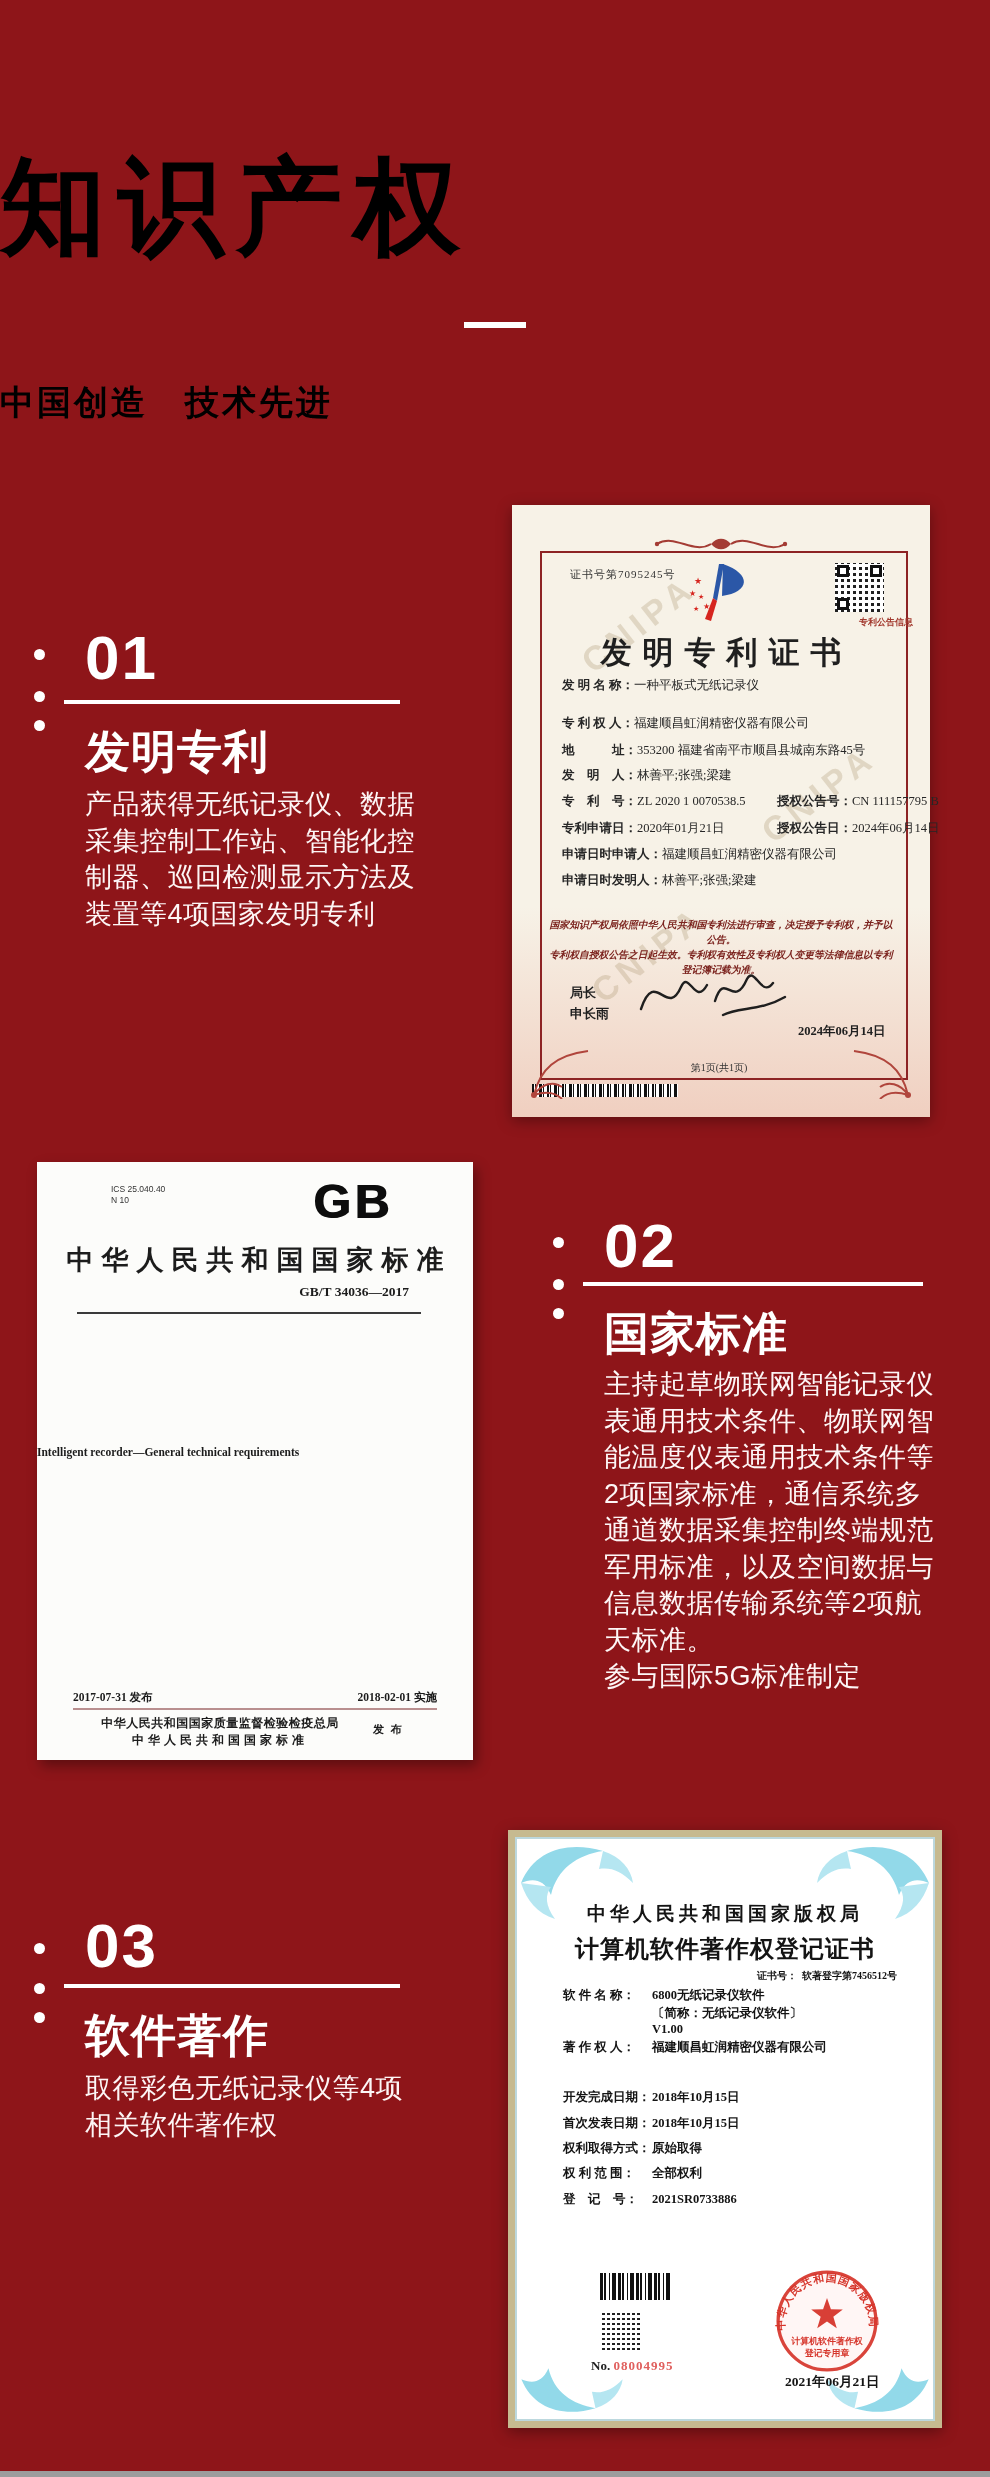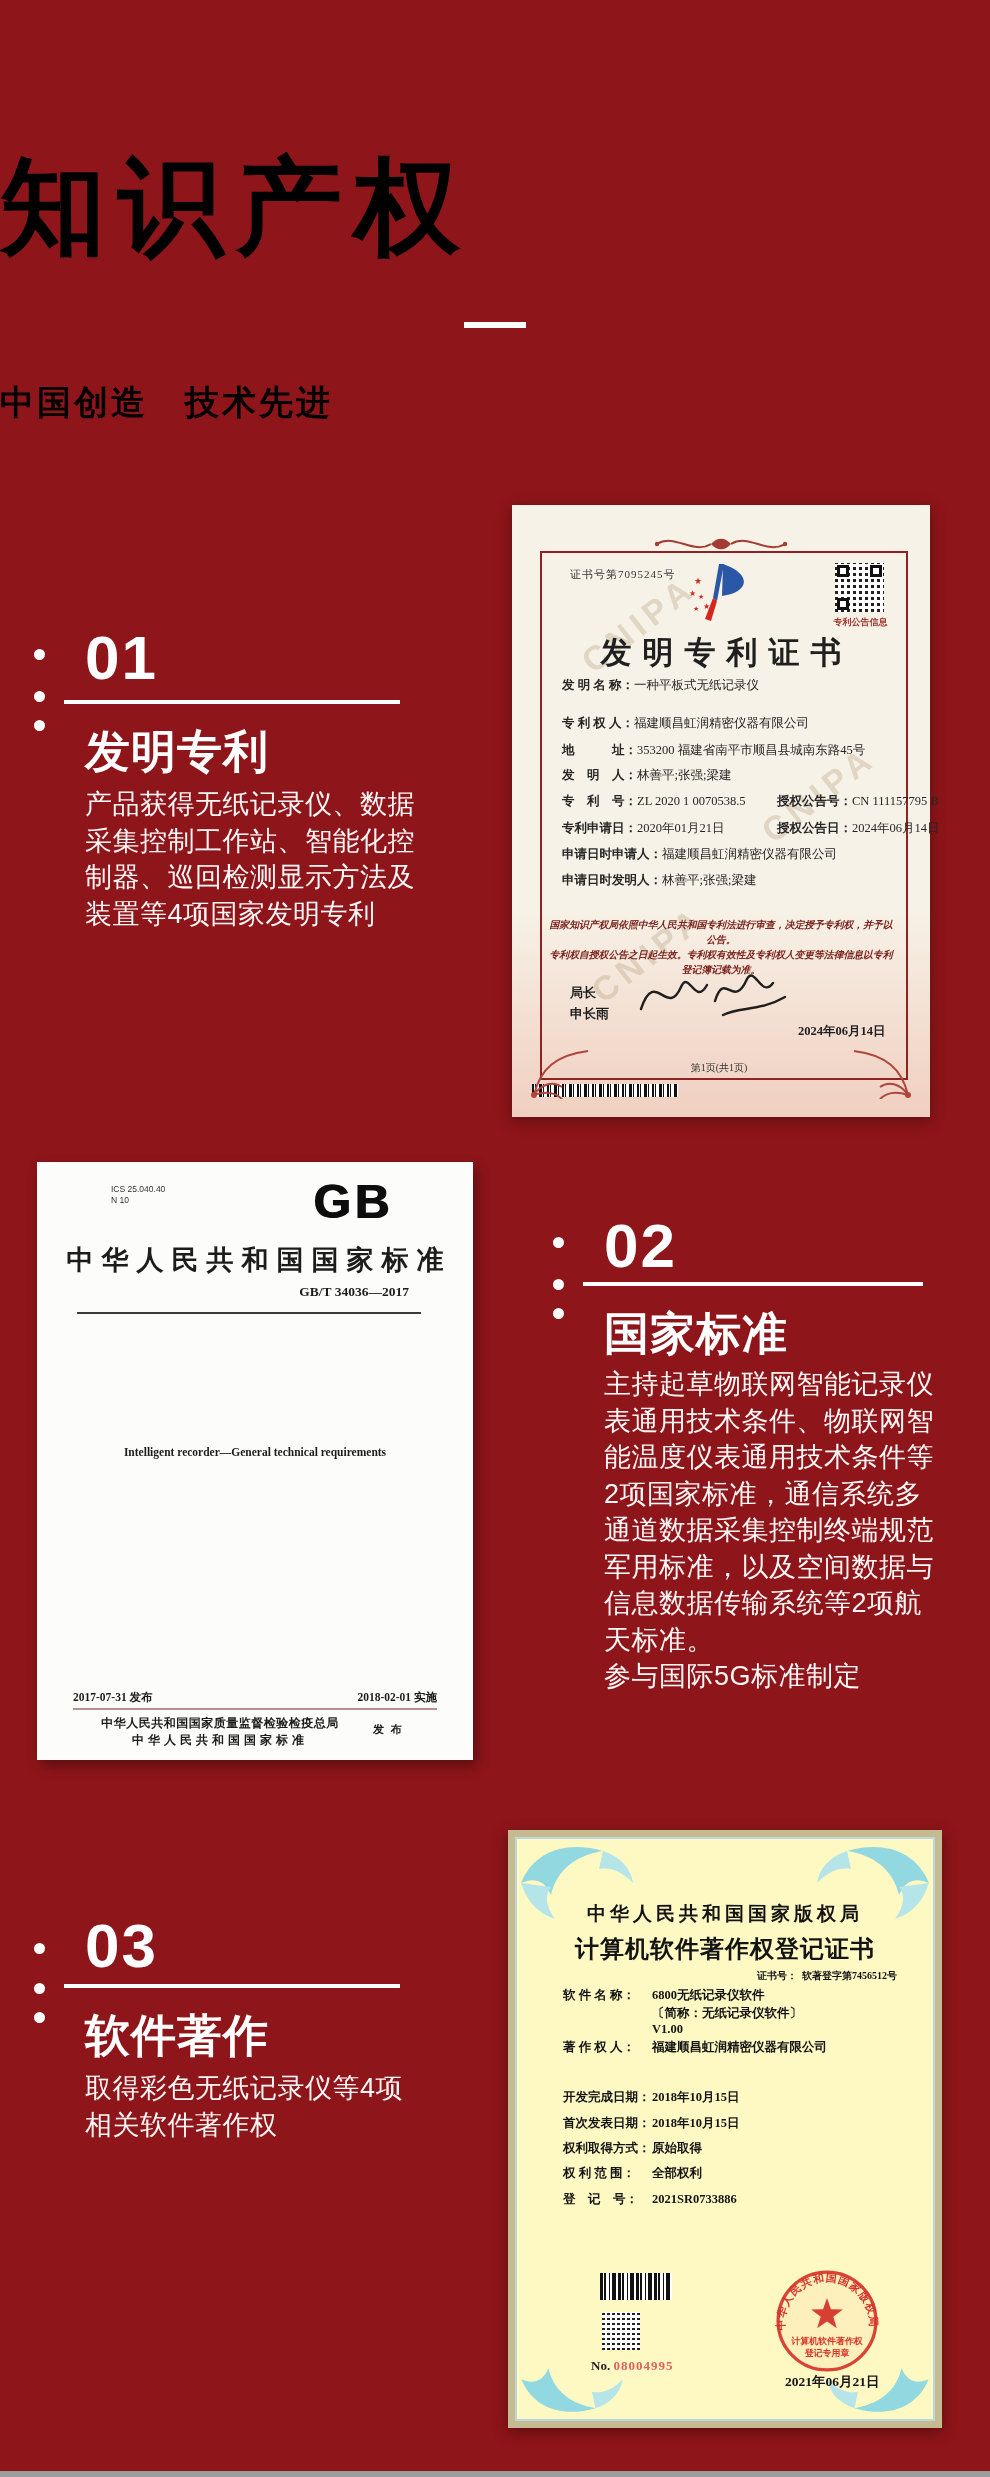--- a/index.html
+++ b/index.html
@@ -31,21 +31,21 @@
                border:2px solid #8d2324;}
   .cert1-ornament{position:absolute;left:50%;top:26px;transform:translateX(-50%);}
   .p-watermark{position:absolute;font-weight:bold;font-size:34px;letter-spacing:6px;
                color:rgba(165,145,105,.28);transform:rotate(-38deg);font-family:"Liberation Sans",sans-serif;}
   .p-certno{position:absolute;left:58px;top:62px;font-size:11px;color:#333;letter-spacing:1px;}
   .p-logo{position:absolute;left:50%;top:56px;transform:translateX(-50%);}
   .p-qr{position:absolute;left:323px;top:58px;width:49px;height:49px;background:
         repeating-linear-gradient(90deg,#111 0 3px,#fff 3px 6px),
         repeating-linear-gradient(0deg,#111 0 3px,#fff 3px 6px);background-blend-mode:screen;}
   .qr-eye{position:absolute;width:12px;height:12px;background:#fff;border:3px solid #111;box-sizing:border-box;}
-  .p-qr-caption{position:absolute;left:296px;top:111px;width:105px;text-align:center;
+  .p-qr-caption{position:absolute;left:296px;top:111px;width:105px;text-align:right;
                 font-size:9px;color:#a2382d;font-weight:bold;}
   .p-title{position:absolute;left:0;right:0;top:127px;text-align:center;font-size:31px;
            font-weight:bold;letter-spacing:11px;color:#1f1f1f;text-indent:11px;}
   .p-row{position:absolute;left:50px;right:24px;font-size:12.5px;color:#262626;white-space:nowrap;}
   .p-label{white-space:pre;font-weight:bold;display:inline-block;}
   .p-value{white-space:pre;}
   .p-pair2{position:absolute;left:215px;top:0;}
   .p-notice{position:absolute;left:34px;right:34px;top:412px;text-align:center;font-size:9.8px;
             line-height:15px;color:#7c241f;font-style:italic;font-weight:bold;}
   .p-signer-title{position:absolute;left:58px;top:479px;font-size:13px;font-weight:bold;color:#1f1f1f;}
@@ -65,32 +65,32 @@
   .g-ics{position:absolute;left:74px;top:22px;font-size:8.5px;line-height:11px;color:#333;
          font-family:"Liberation Sans",sans-serif;}
   .g-logo{position:absolute;left:276px;top:12px;font-size:48px;font-weight:bold;letter-spacing:4px;
           color:#0d0d0d;font-family:"Liberation Sans",sans-serif;text-shadow:1.5px 0 #0d0d0d;}
   .g-heading{position:absolute;left:0;right:0;top:80px;text-align:center;font-size:27px;
              font-weight:bold;letter-spacing:8px;text-indent:8px;}
   .g-stdno{position:absolute;right:64px;top:122px;font-size:13.5px;font-weight:bold;}
   .g-rule{position:absolute;left:40px;right:52px;top:150px;height:2px;background:#3a3a3a;}
   .g-title-cn{position:absolute;left:0;right:0;top:230px;text-align:center;font-size:24px;
               font-weight:bold;letter-spacing:2px;font-family:"Liberation Sans",sans-serif;}
-  .g-title-en{position:absolute;left:0;right:0;top:284px;text-align:center;font-size:11.5px;font-weight:bold;}
+  .g-title-en{position:absolute;left:0;right:0;top:284px;font-size:11.5px;font-weight:bold;}
   .g-issue{position:absolute;left:36px;top:528px;font-size:11.5px;font-weight:bold;}
   .g-impl{position:absolute;right:36px;top:528px;font-size:11.5px;font-weight:bold;}
   .g-date-rule{position:absolute;left:36px;right:36px;top:546px;height:1.5px;background:#b98f8f;}
   .g-issuer1{position:absolute;left:0;right:70px;top:553px;text-align:center;font-size:12px;
              font-weight:bold;letter-spacing:.5px;}
   .g-issuer2{position:absolute;left:0;right:70px;top:570px;text-align:center;font-size:12px;
              font-weight:bold;letter-spacing:4px;}
   .g-publish{position:absolute;left:336px;top:560px;font-size:11px;font-weight:bold;letter-spacing:2px;}
   
   .cert3{position:absolute;left:508px;top:1830px;width:434px;height:598px;box-sizing:border-box;
-         background:#fef9c3;border:7px solid #c6ba90;box-shadow:0 4px 14px rgba(0,0,0,.35),
+         background:#ffffff;border:7px solid #c6ba90;box-shadow:0 4px 14px rgba(0,0,0,.35),
          inset 0 0 0 2px #bcd8de;font-family:"Liberation Serif",serif;color:#141414;}
   .wave{position:absolute;opacity:.85;}
   .wave.tl{left:2px;top:2px;}
   .wave.tr{right:2px;top:2px;transform:scaleX(-1);}
   .wave.bl{left:2px;bottom:2px;transform:scaleY(-1);}
   .wave.br{right:2px;bottom:2px;transform:scale(-1,-1);}
   .s-authority{position:absolute;left:0;right:0;top:64px;text-align:center;font-size:19px;
                font-weight:bold;letter-spacing:4px;}
   .s-title{position:absolute;left:0;right:0;top:96px;text-align:center;font-size:24px;
            font-weight:bold;letter-spacing:1px;}

